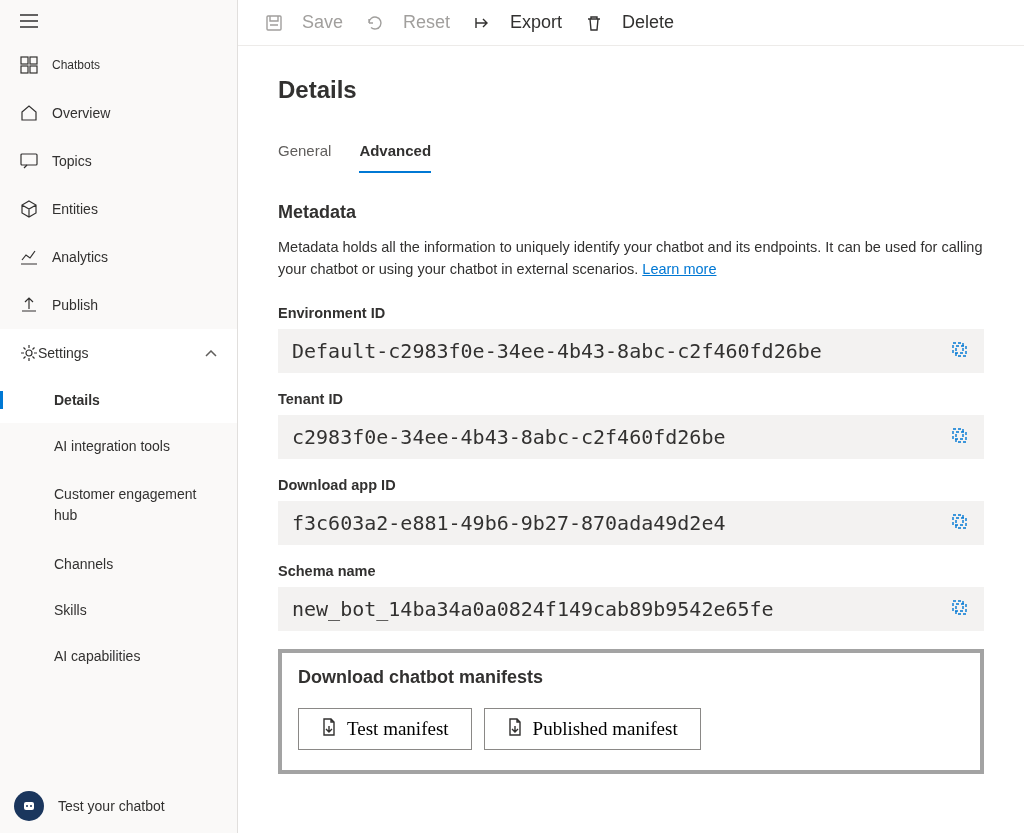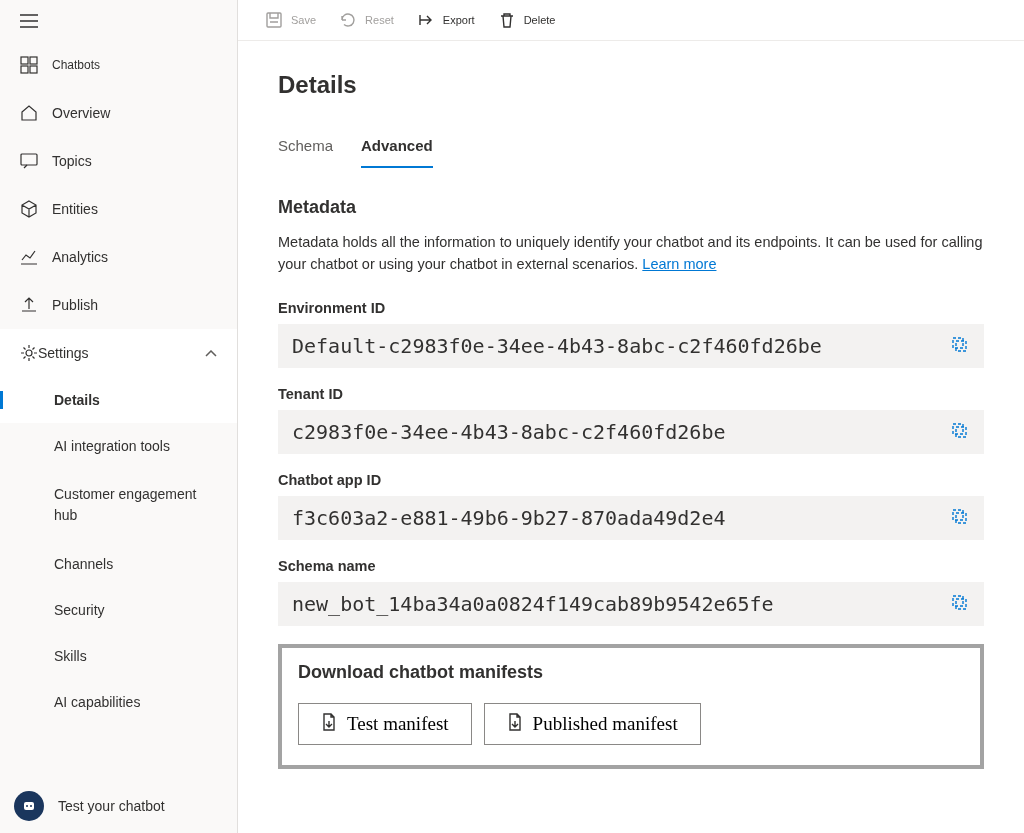--- a/index.html
+++ b/index.html
@@ -80,25 +80,25 @@
     .toolbar {
       display: flex;
       gap: 24px;
       padding: 12px 28px;
       border-bottom: 1px solid #edebe9;
       align-items: center;
     }
     .toolbar-btn {
       display: flex;
       align-items: center;
-      gap: 9px;
+      gap: 20px;
       cursor: pointer;
       background: none;
       border: none;
-      font-size: 11px;
+      font-size: 18px;
       font-family: inherit;
       color: #323130;
     }
     .toolbar-btn.disabled { color: #a19f9d; cursor: default; }
     .toolbar-btn.disabled svg { stroke: #a19f9d; }
     .toolbar-btn svg { fill: none; stroke: #323130; stroke-width: 1.4; }
     .page-title {
       font-size: 24px;
       font-weight: 600;
       padding: 30px 40px 0;
@@ -244,23 +244,20 @@
   <div class="nav-child">
     <span>AI integration tools</span>
   </div>
   <div class="nav-child" style="line-height:1.5;">
     <span>Customer engagement hub</span>
   </div>
   <div class="nav-child">
     <span>Channels</span>
   </div>
   <div class="nav-child">
-    <span>Security</span>
-  </div>
-  <div class="nav-child">
     <span>Skills</span>
   </div>
   <div class="nav-child">
     <span>AI capabilities</span>
   </div>
 
   <div class="sidebar-spacer"></div>
 
   <div class="test-chatbot">
     <span class="bot-bubble">
@@ -299,21 +296,21 @@
       <svg width="16" height="16" viewBox="0 0 16 16">
           <path d="M2 4h12M5 4V2h6v2M4 4l1 11h6l1-11"></path>
         </svg>
       <span>Delete</span>
     </button>
   </div>
 
   <h1 class="page-title">Details</h1>
 
   <div class="tabs">
-    <div class="tab">Schema</div>
+    <div class="tab">General</div>
     <div class="tab active">Advanced</div>
   </div>
 
   <div class="content">
     <div class="section-title">Metadata</div>
     <p class="section-desc">
       <span>Metadata holds all the information to uniquely identify your chatbot and its endpoints. It can be used for calling your chatbot or using your chatbot in external scenarios. </span><a class="learn-more">Learn more</a>
     </p>
 
     <div class="field-label">Environment ID</div>
@@ -331,21 +328,21 @@
     <div class="field-row">
       <span class="field-value">c2983f0e-34ee-4b43-8abc-c2f460fd26be</span>
       <span class="copy-btn">
         <svg width="18" height="18" viewBox="0 0 18 18">
             <path d="M4 4h10v10H4z" stroke-dasharray="3 2"></path>
             <rect x="1" y="1" width="10" height="10" stroke-dasharray="3 2"></rect>
           </svg>
       </span>
     </div>
 
-    <div class="field-label">Chatbot app ID</div>
+    <div class="field-label">Download app ID</div>
     <div class="field-row">
       <span class="field-value">f3c603a2-e881-49b6-9b27-870ada49d2e4</span>
       <span class="copy-btn">
         <svg width="18" height="18" viewBox="0 0 18 18">
             <path d="M4 4h10v10H4z" stroke-dasharray="3 2"></path>
             <rect x="1" y="1" width="10" height="10" stroke-dasharray="3 2"></rect>
           </svg>
       </span>
     </div>
 

